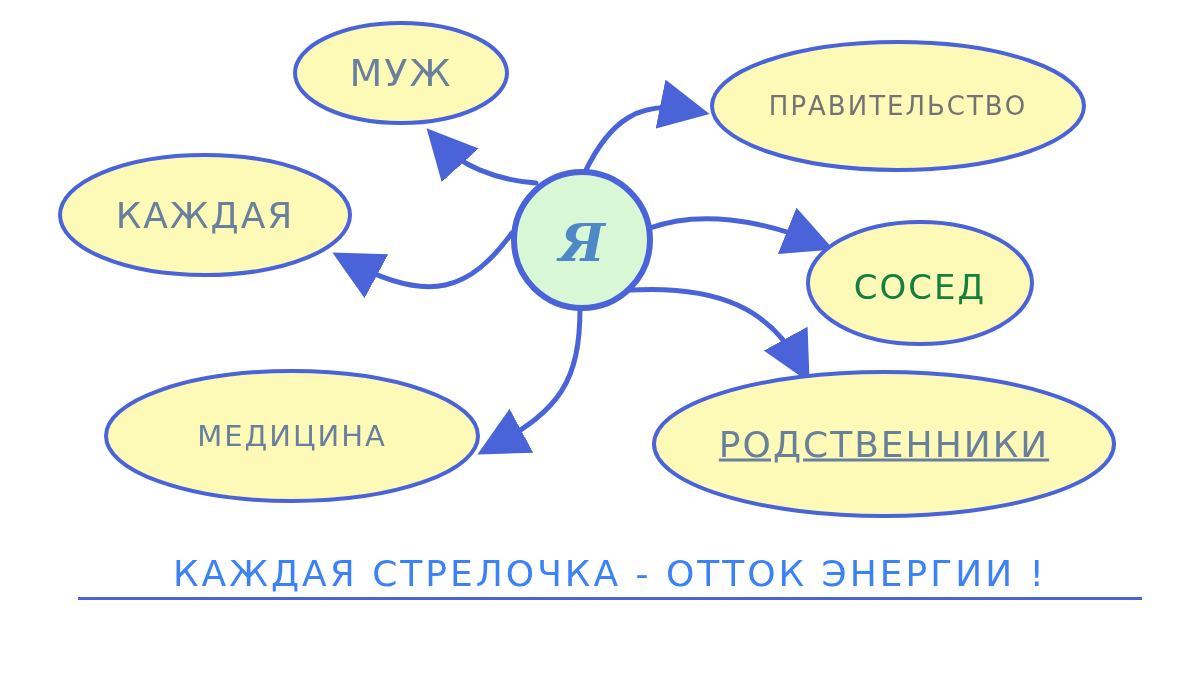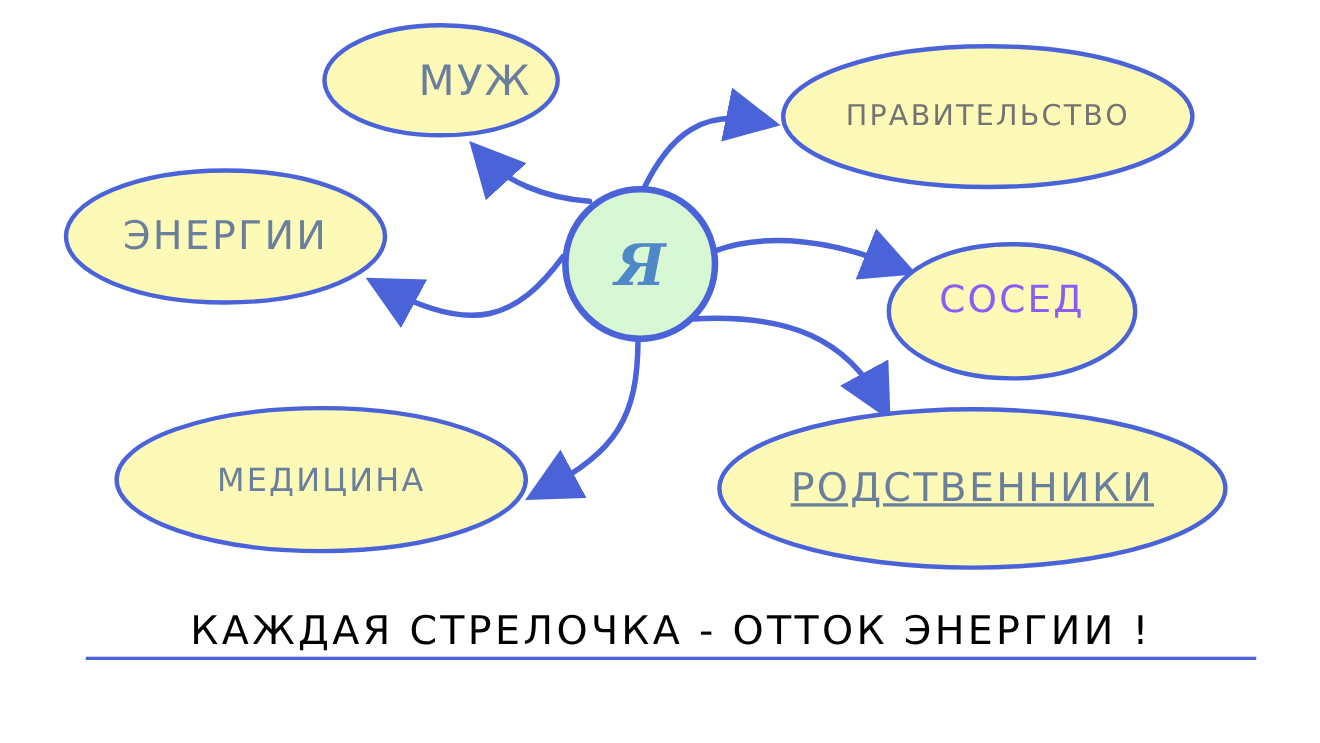--- a/index.html
+++ b/index.html
@@ -38,21 +38,21 @@
       font-size: 52px;
       font-style: italic;
       font-weight: bold;
     }
     .caption {
       position: absolute;
       left: 80px;
       top: 552px;
       width: 1060px;
       text-align: center;
-      color: #000000;
+      color: #3b82f6;
       font-family: "DejaVu Sans", sans-serif;
       font-size: 36px;
       letter-spacing: 3px;
       line-height: 44px;
     }
     .caption-underline {
       position: absolute;
       left: 78px;
       top: 597px;
       width: 1064px;
@@ -84,23 +84,23 @@
       <ellipse cx="920" cy="283" rx="112" ry="61" fill="#fdfab8" stroke="#4a63d8" stroke-width="4"></ellipse>
       <ellipse cx="292" cy="436" rx="186" ry="65" fill="#fdfab8" stroke="#4a63d8" stroke-width="4"></ellipse>
       <ellipse cx="884" cy="444" rx="230" ry="72" fill="#fdfab8" stroke="#4a63d8" stroke-width="4"></ellipse>
     </g>
   <g id="center-layer">
       <circle cx="582" cy="240" r="68" fill="#d8f7d4" stroke="#4a63d8" stroke-width="6"></circle>
     </g>
 </svg>
 
 <div id="labels">
-    <div class="node-label" style="left: 401px; top: 73px; font-size: 38px; color: rgb(106, 127, 156); margin-left: 31px;">МУЖ</div>
+    <div class="node-label" style="left: 401px; top: 73px; font-size: 38px; color: rgb(106, 127, 156);">МУЖ</div>
     <div class="node-label" style="left: 898px; top: 106px; font-size: 26px; color: #737373;">ПРАВИТЕЛЬСТВО</div>
-    <div class="node-label" style="left: 205px; top: 215px; font-size: 36px; color: rgb(106, 127, 156);">ЭНЕРГИИ</div>
-    <div class="node-label" style="left: 920px; top: 273px; font-size: 34px; color: #8b5cf6;">СОСЕД</div>
+    <div class="node-label" style="left: 205px; top: 215px; font-size: 36px; color: rgb(106, 127, 156);">КАЖДАЯ</div>
+    <div class="node-label" style="left: 920px; top: 287px; font-size: 34px; color: #15803d;">СОСЕД</div>
     <div class="node-label" style="left: 292px; top: 436px; font-size: 29px; color: rgb(106, 127, 156);">МЕДИЦИНА</div>
     <div class="node-label" style="left: 884px; top: 444px; font-size: 36px; color: rgb(106, 127, 156); text-decoration: underline;">РОДСТВЕННИКИ</div>
     <div class="center-label" style="left: 582px; top: 242px; color: rgb(79, 136, 198);">Я</div>
   </div>
 
 <div class="caption">КАЖДАЯ СТРЕЛОЧКА - ОТТОК ЭНЕРГИИ !</div>
 <div class="caption-underline"></div>
 
 </body></html>

